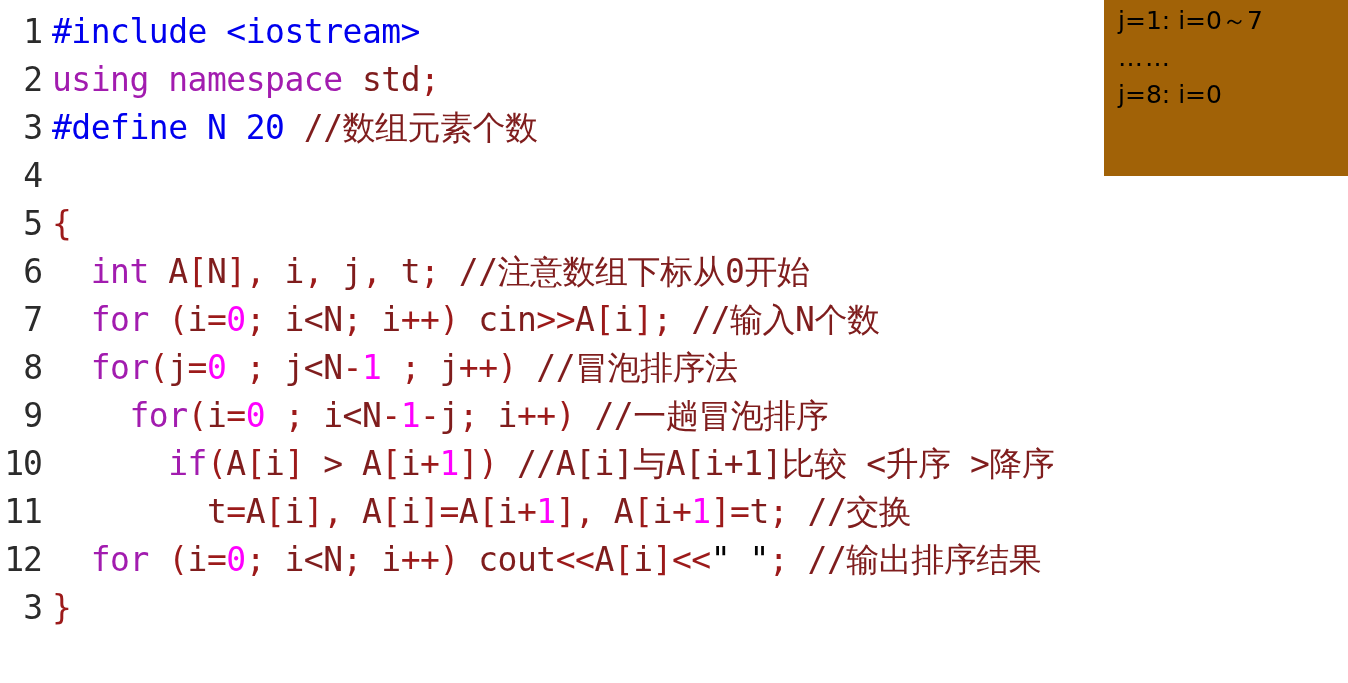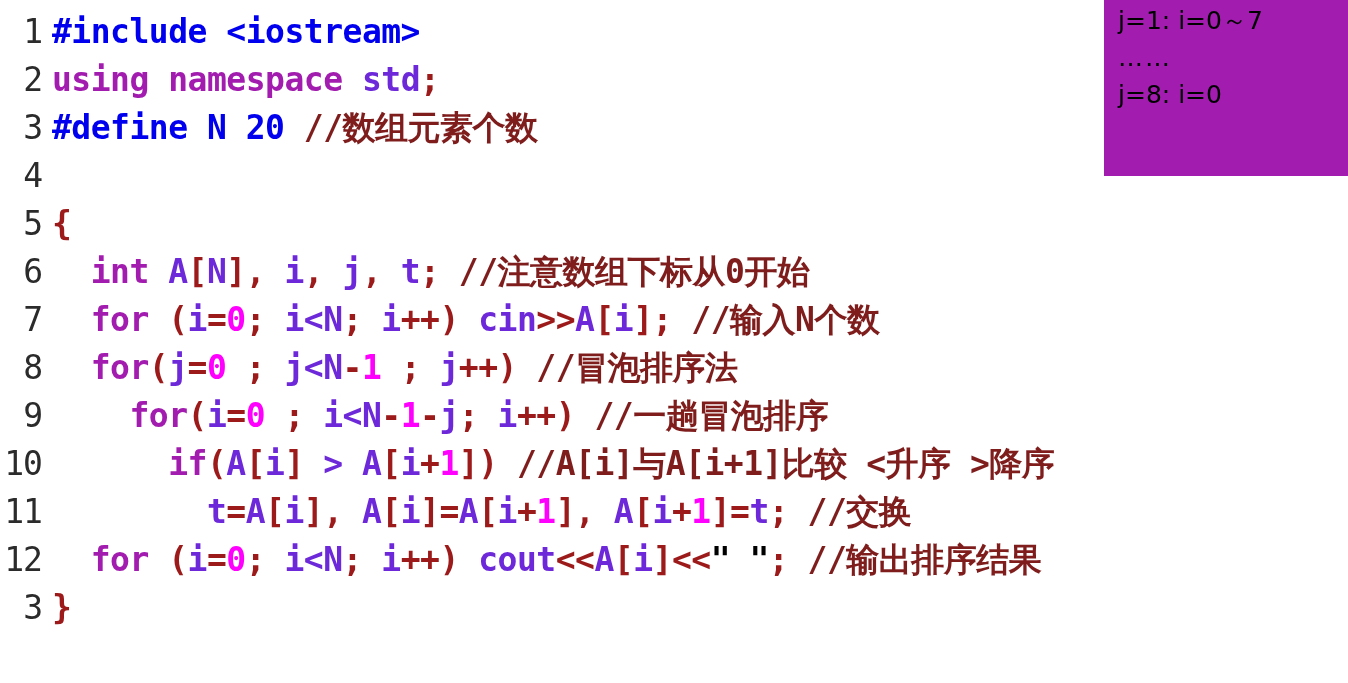--- a/index.html
+++ b/index.html
@@ -41,42 +41,42 @@
     color: #2b2b2b;
     font-family: "DejaVu Sans Mono", "Liberation Mono", monospace;
     font-size: 33px;
     font-weight: 400;
     letter-spacing: -1px;
   }
 
   .line-code {
     font-family: "DejaVu Sans Mono", "Liberation Mono", monospace;
     font-size: 33px;
-    font-weight: bold;
+    font-weight: normal;
     white-space: pre;
     letter-spacing: -0.5px;
   }
 
   
   .t-kw   { color: #a21caf; }
   .t-pre  { color: #0000ee; }
   .t-pun  { color: #9c1a1a; }
   .t-num  { color: #ff00ff; }
   .t-cmt  { color: #7f1d1d; }
-  .t-txt  { color: #6d28d9; }
+  .t-txt  { color: #7f1d1d; }
   .t-str  { color: #000000; }
 
   
   #annotation-box {
     position: absolute;
     right: 0;
     top: 0;
     width: 244px;
     height: 176px;
-    background: #a21caf;
+    background: #a16207;
     box-sizing: border-box;
     padding: 2px 0 0 14px;
     font-family: "DejaVu Sans", "Liberation Sans", sans-serif;
     overflow: hidden;
   }
   #annotation-box .note-line {
     color: #000000;
     font-size: 25px;
     line-height: 37px;
     white-space: pre;

